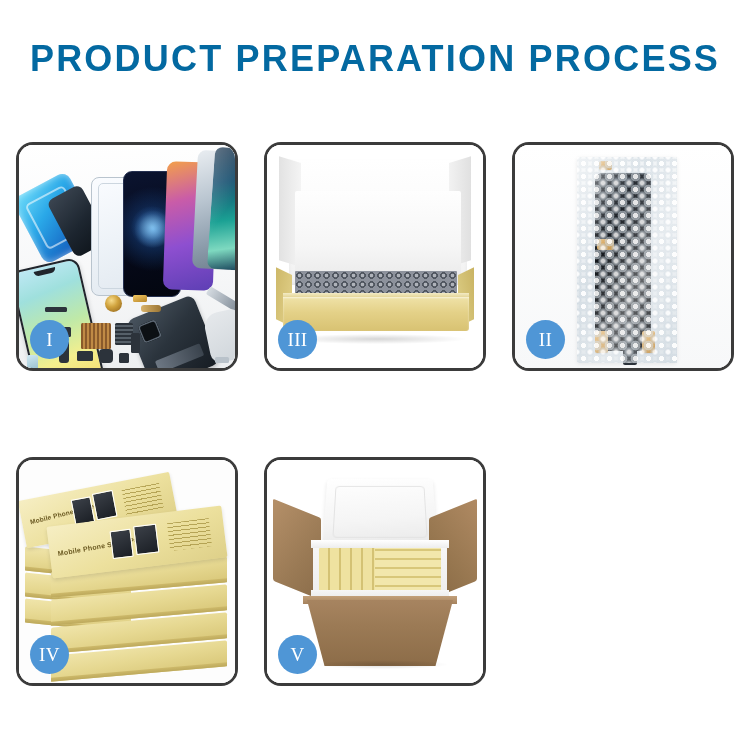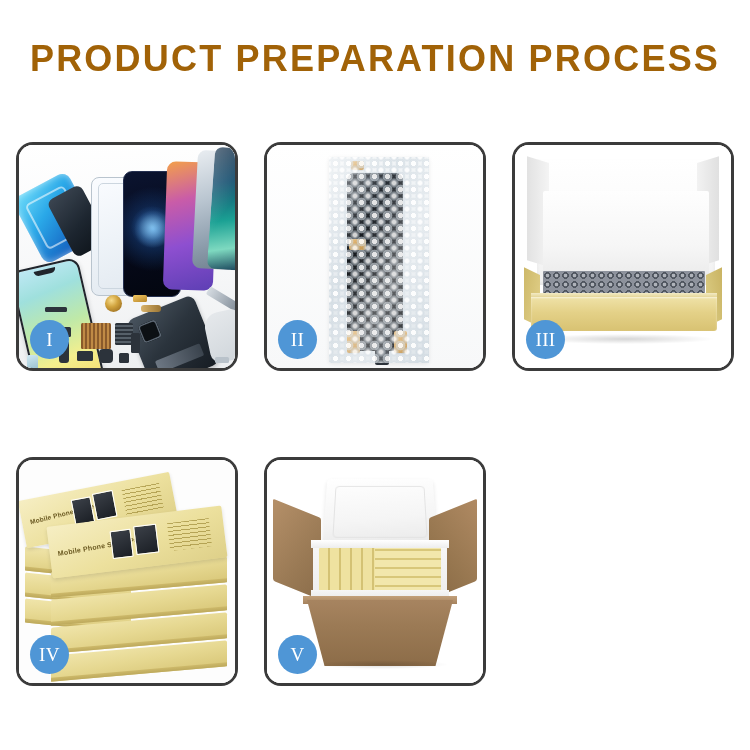--- a/index.html
+++ b/index.html
@@ -26,21 +26,21 @@
     left: 0;
     top: 38px;
     width: 750px;
     text-align: center;
   }
   .title {
     font-family: "Liberation Sans", sans-serif;
     font-size: 36px;
     font-weight: 700;
     letter-spacing: 2.2px;
-    color: #a16207;
+    color: #0369a1;
     line-height: 42px;
     white-space: nowrap;
   }
   .subtitle {
     margin-top: 7px;
     font-family: "Liberation Sans", sans-serif;
     font-size: 15.2px;
     font-weight: 400;
     letter-spacing: 0.15px;
     color: #1d1d1d;
@@ -466,52 +466,52 @@
         <div class="prt prt-gold" style="left:114px;top:150px;width:14px;height:7px;"></div>
         <div class="prt" style="left:8px;top:210px;width:11px;height:18px;border-radius:2px;background:linear-gradient(160deg,#cfe8f2,#8fb9c9);"></div>
         <div class="prt" style="left:112px;top:188px;width:9px;height:20px;"></div>
         <div class="prt" style="left:196px;top:212px;width:14px;height:6px;background:#b9c2ca;"></div>
       </div>
       <div class="badge">I</div>
     </div>
 
     <div class="panel">
       <div class="photo">
-        <div class="p2-bg"></div>
-        <div class="bw-pack">
-          <div class="bw-screen">
-            <div class="bw-flex"></div>
-          </div>
-          <div class="bw-tape" style="left:22px;top:4px;width:13px;height:9px;"></div>
-          <div class="bw-tape" style="left:20px;top:82px;width:17px;height:11px;"></div>
-          <div class="bw-tape" style="left:18px;bottom:10px;width:13px;height:22px;"></div>
-          <div class="bw-tape" style="right:22px;bottom:10px;width:13px;height:22px;"></div>
-          <div class="bw-bubbles"></div>
-          <div class="bw-bubbles2"></div>
-          <div class="bw-sheen"></div>
-        </div>
-      </div>
-      <div class="badge">II</div>
-    </div>
-
-    <div class="panel">
-      <div class="photo">
         <div class="p3-bg"></div>
         <div class="b3-lid"></div>
         <div class="b3-lid-l"></div>
         <div class="b3-lid-r"></div>
         <div class="b3-foam"></div>
         <div class="b3-bubbles"></div>
         <div class="b3-side-l"></div>
         <div class="b3-side-r"></div>
         <div class="b3-rim"></div>
         <div class="b3-front"></div>
         <div class="b3-shadow"></div>
       </div>
       <div class="badge">III</div>
+    </div>
+
+    <div class="panel">
+      <div class="photo">
+        <div class="p2-bg"></div>
+        <div class="bw-pack">
+          <div class="bw-screen">
+            <div class="bw-flex"></div>
+          </div>
+          <div class="bw-tape" style="left:22px;top:4px;width:13px;height:9px;"></div>
+          <div class="bw-tape" style="left:20px;top:82px;width:17px;height:11px;"></div>
+          <div class="bw-tape" style="left:18px;bottom:10px;width:13px;height:22px;"></div>
+          <div class="bw-tape" style="right:22px;bottom:10px;width:13px;height:22px;"></div>
+          <div class="bw-bubbles"></div>
+          <div class="bw-bubbles2"></div>
+          <div class="bw-sheen"></div>
+        </div>
+      </div>
+      <div class="badge">II</div>
     </div>
 
     <div class="panel">
       <div class="photo">
         <div class="p4-bg"></div>
 
         <div class="bx" style="left:6px;top:92px;width:106px;height:24px;transform:skewY(6deg);">
             <div class="bx-edge"></div>
           </div>
         <div class="bx" style="left:6px;top:118px;width:106px;height:24px;transform:skewY(6deg);">

